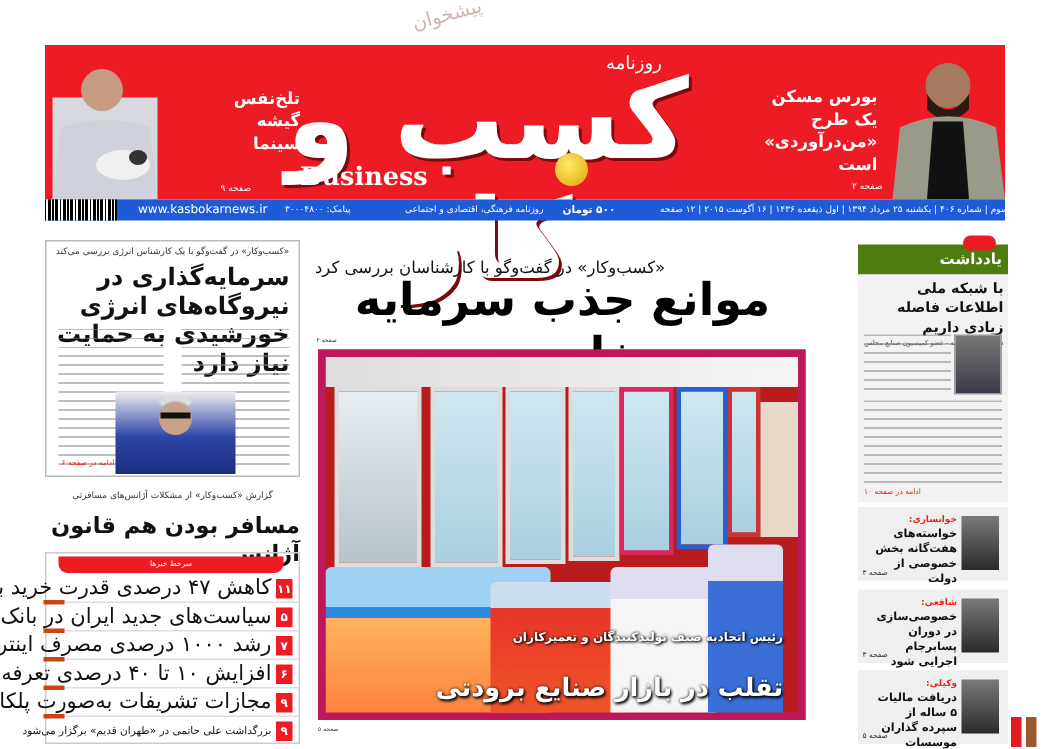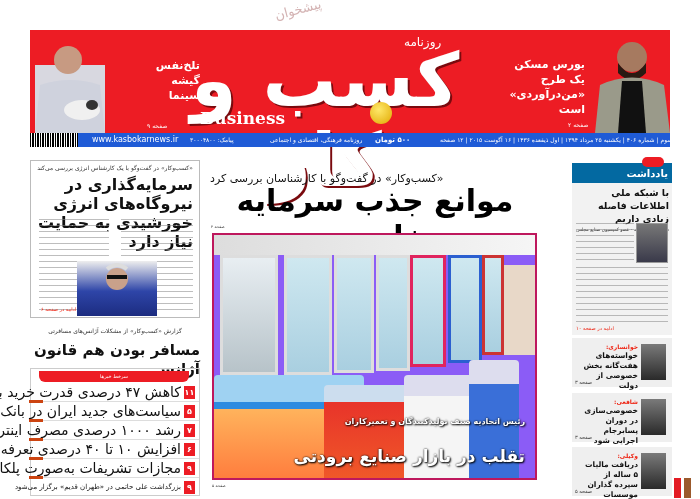--- a/index.html
+++ b/index.html
@@ -17,26 +17,26 @@
 .teaser{position:absolute;color:#fff;font-size:11px;line-height:15px;direction:rtl;text-align:right;font-weight:bold}
 .teaser-page{position:absolute;color:#fff;font-size:6px}
 .bar{position:absolute;left:30px;top:133px;width:640px;height:14px;background:#1f5bd6;color:#fff;font-size:6px;line-height:14px}
 .barcode{position:absolute;left:0;top:0;width:48px;height:14px;background:repeating-linear-gradient(90deg,#000 0 1px,#fff 1px 2px,#000 2px 4px,#fff 4px 5px)}
 .colbox{position:absolute;border:1px solid #bbb}
 .kicker{font-size:6px;color:#333;direction:rtl;text-align:center}
 .h-left{font-weight:bold;font-size:16px;line-height:19px;direction:rtl;color:#111}
 .linefill{background:repeating-linear-gradient(180deg,#888 0 1px,transparent 1px 6px);opacity:.55}
 .main-head{position:absolute;left:210px;top:183px;width:330px;text-align:center;font-weight:900;font-size:30px;line-height:36px;direction:rtl;color:#000;letter-spacing:-1px}
 .main-kicker{position:absolute;left:210px;top:172px;width:330px;text-align:left;font-size:11px;font-weight:normal;direction:rtl;color:#111}
-.photo{position:absolute;left:212px;top:233px;width:325px;height:247px;border:2px solid #be185d;overflow:hidden;background:#8b5cf6}
+.photo{position:absolute;left:212px;top:233px;width:325px;height:247px;border:5px solid #be185d;overflow:hidden;background:#b91c1c}
 .fridge{position:absolute;top:20px;border:3px solid #ddd;background:linear-gradient(180deg,#cfe8f0,#a9cfe0)}
 .chest{position:absolute;border-radius:4px}
 .photo-cap{position:absolute;right:10px;color:#fff;font-weight:bold;direction:rtl;text-align:right;text-shadow:1px 1px 2px #000,0 0 2px #000}
 .right-col{position:absolute;left:572px;top:163px;width:100px}
-.yad-head{background:#0369a1;color:#fff;font-weight:bold;font-size:10px;height:20px;line-height:22px;text-align:right;padding-right:4px;direction:rtl;position:relative}
+.yad-head{background:#4d7c0f;color:#fff;font-weight:bold;font-size:10px;height:20px;line-height:22px;text-align:right;padding-right:4px;direction:rtl;position:relative}
 .yad-head:before{content:"";position:absolute;right:8px;top:-6px;width:22px;height:10px;background:#ed1c24;border-radius:6px}
 .yad-body{background:#f2f2f2;padding:3px}
 .yad-title{font-weight:bold;font-size:9.5px;line-height:13px;text-align:right;direction:rtl;color:#111}
 .person-box{position:absolute;left:572px;width:100px;height:49px;background:#efefef}
 .person-photo{position:absolute;right:6px;top:6px;width:25px;height:36px;background:linear-gradient(180deg,#7a7a7a,#2a2a2a)}
 .person-name{position:absolute;right:34px;top:5px;font-size:6px;color:#e21;direction:rtl;font-weight:bold}
 .person-text{position:absolute;right:34px;top:13px;width:60px;font-size:7.5px;line-height:10px;direction:rtl;text-align:right;font-weight:bold;color:#111}
 .person-page{position:absolute;left:3px;bottom:2px;font-size:5px;color:#333}
 .news-box{position:absolute;left:30px;top:368px;width:170px;height:128px;border:1px solid #ccc}
 .news-head{position:absolute;left:8px;top:2px;width:150px;height:11px;background:#ed1c24;border-radius:0 0 6px 6px;color:#fff;font-size:5px;text-align:center;line-height:11px;direction:rtl}

